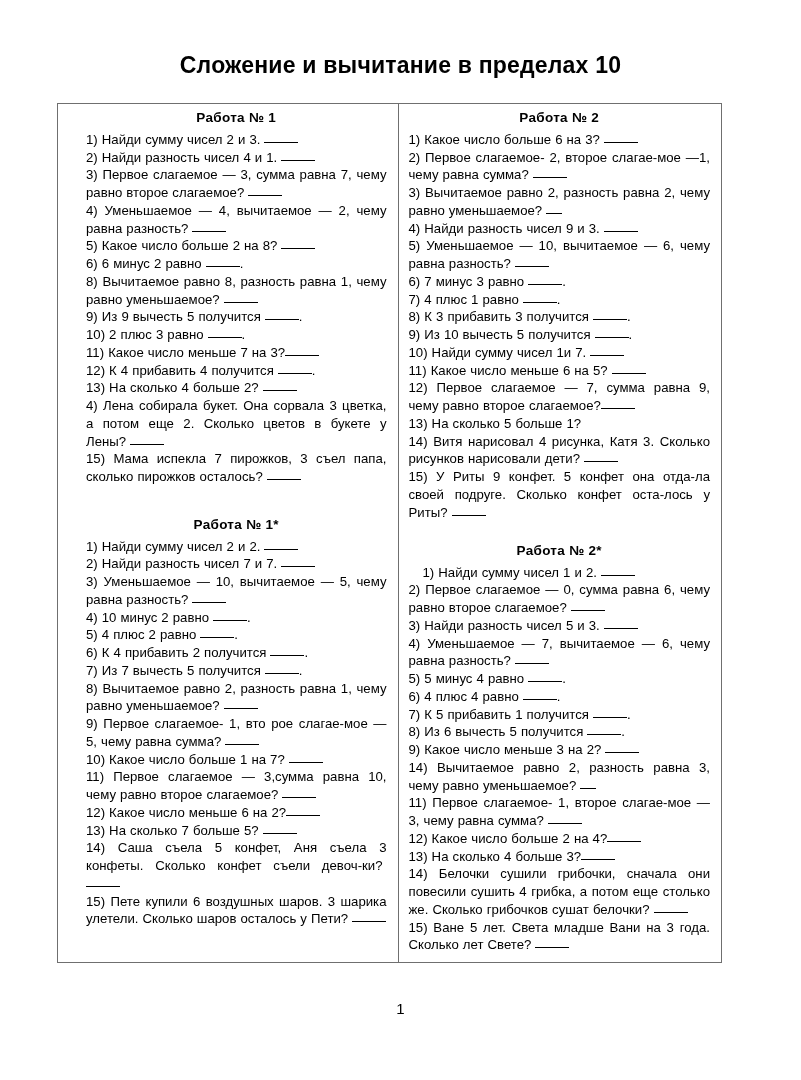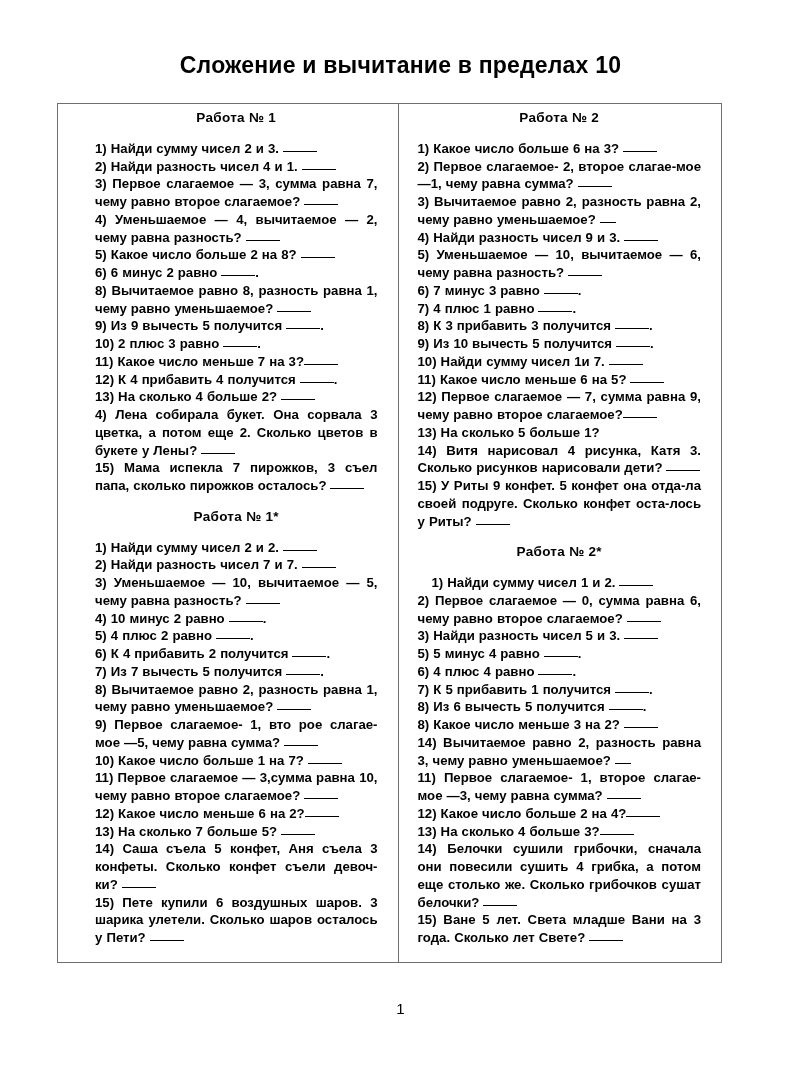--- a/index.html
+++ b/index.html
@@ -64,23 +64,22 @@
   .block-head {
     text-align: center;
     font-weight: bold;
     font-size: 13.5px;
     letter-spacing: 0.3px;
     margin-bottom: 2px;
     line-height: 1.32;
   }
   .items {
     list-style: none;
-    margin: 13px;
+    margin: 4px;
     padding: 0;
-    font-weight: bold;
   }
   .item {
     font-size: 13.2px;
     line-height: 1.345;
     text-align: justify;
     text-align-last: left;
     margin: 0;
     padding: 0;
     word-spacing: 0.4px;
     -webkit-hyphens: none;
@@ -188,25 +187,26 @@
       </div>
 
       <div class="block-gap"></div>
 
       <div class="block">
         <div class="block-head">Работа № 2*</div>
         <ul class="items">
           <li class="item indent"><span>1)  Найди сумму чисел 1 и 2.</span><span class="nbsp-pad"></span><span class="blank w-md"></span></li>
           <li class="item"><span>2)  Первое слагаемое — 0, сумма равна 6, чему равно второе слагаемое?</span><span class="nbsp-pad"></span><span class="blank w-md"></span></li>
           <li class="item"><span>3)  Найди разность чисел 5 и 3.</span><span class="nbsp-pad"></span><span class="blank w-md"></span></li>
+          <li class="item"><span>4)  Уменьшаемое — 7, вычитаемое — 6, чему равна разность?</span><span class="nbsp-pad"></span><span class="blank w-md"></span></li>
           <li class="item"><span>5)  5 минус 4 равно</span><span class="nbsp-pad"></span><span class="blank w-md"></span>.</li>
           <li class="item"><span>6)  4 плюс 4 равно</span><span class="nbsp-pad"></span><span class="blank w-md"></span>.</li>
           <li class="item"><span>7)  К 5 прибавить 1 получится</span><span class="nbsp-pad"></span><span class="blank w-md"></span>.</li>
           <li class="item"><span>8)  Из 6 вычесть 5 получится</span><span class="nbsp-pad"></span><span class="blank w-md"></span>.</li>
-          <li class="item"><span>8)  Какое число меньше 3 на 2?</span><span class="nbsp-pad"></span><span class="blank w-md"></span></li>
+          <li class="item"><span>9)  Какое число меньше 3 на 2?</span><span class="nbsp-pad"></span><span class="blank w-md"></span></li>
           <li class="item"><span>14)  Вычитаемое равно 2, разность равна 3, чему равно уменьшаемое?</span><span class="nbsp-pad"></span><span class="blank w-sm"></span></li>
           <li class="item"><span>11)  Первое слагаемое- 1, второе слагае-мое —3, чему равна сумма?</span><span class="nbsp-pad"></span><span class="blank w-md"></span></li>
           <li class="item"><span>12)  Какое число больше 2 на 4?</span><span class="blank w-md"></span></li>
           <li class="item"><span>13)  На сколько 4 больше 3?</span><span class="blank w-md"></span></li>
           <li class="item"><span>14)  Белочки сушили грибочки, сначала они повесили сушить 4 грибка, а потом еще столько же. Сколько грибочков сушат белочки?</span><span class="nbsp-pad"></span><span class="blank w-md"></span></li>
           <li class="item"><span>15)  Ване 5 лет. Света младше Вани на 3 года. Сколько лет Свете?</span><span class="nbsp-pad"></span><span class="blank w-md"></span></li>
         </ul>
       </div>
 
     </div>

